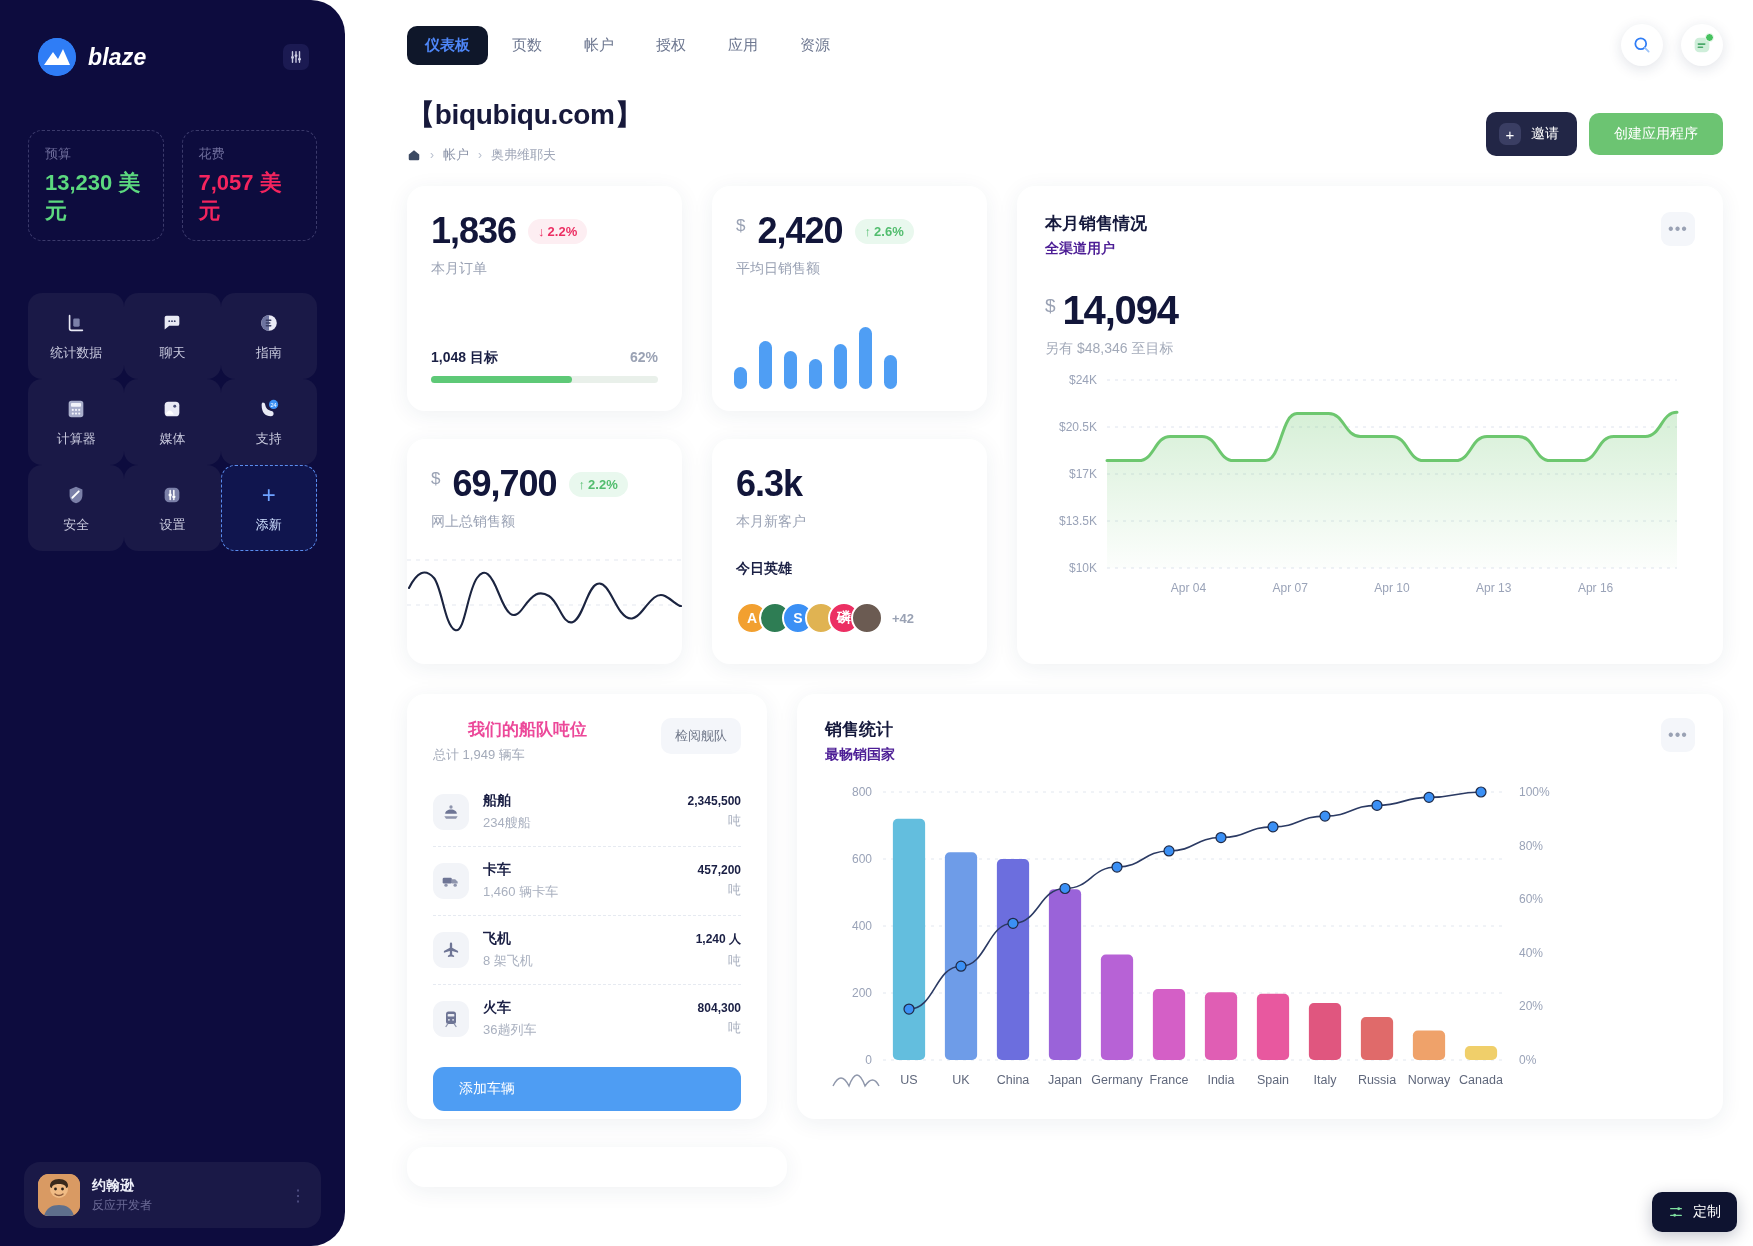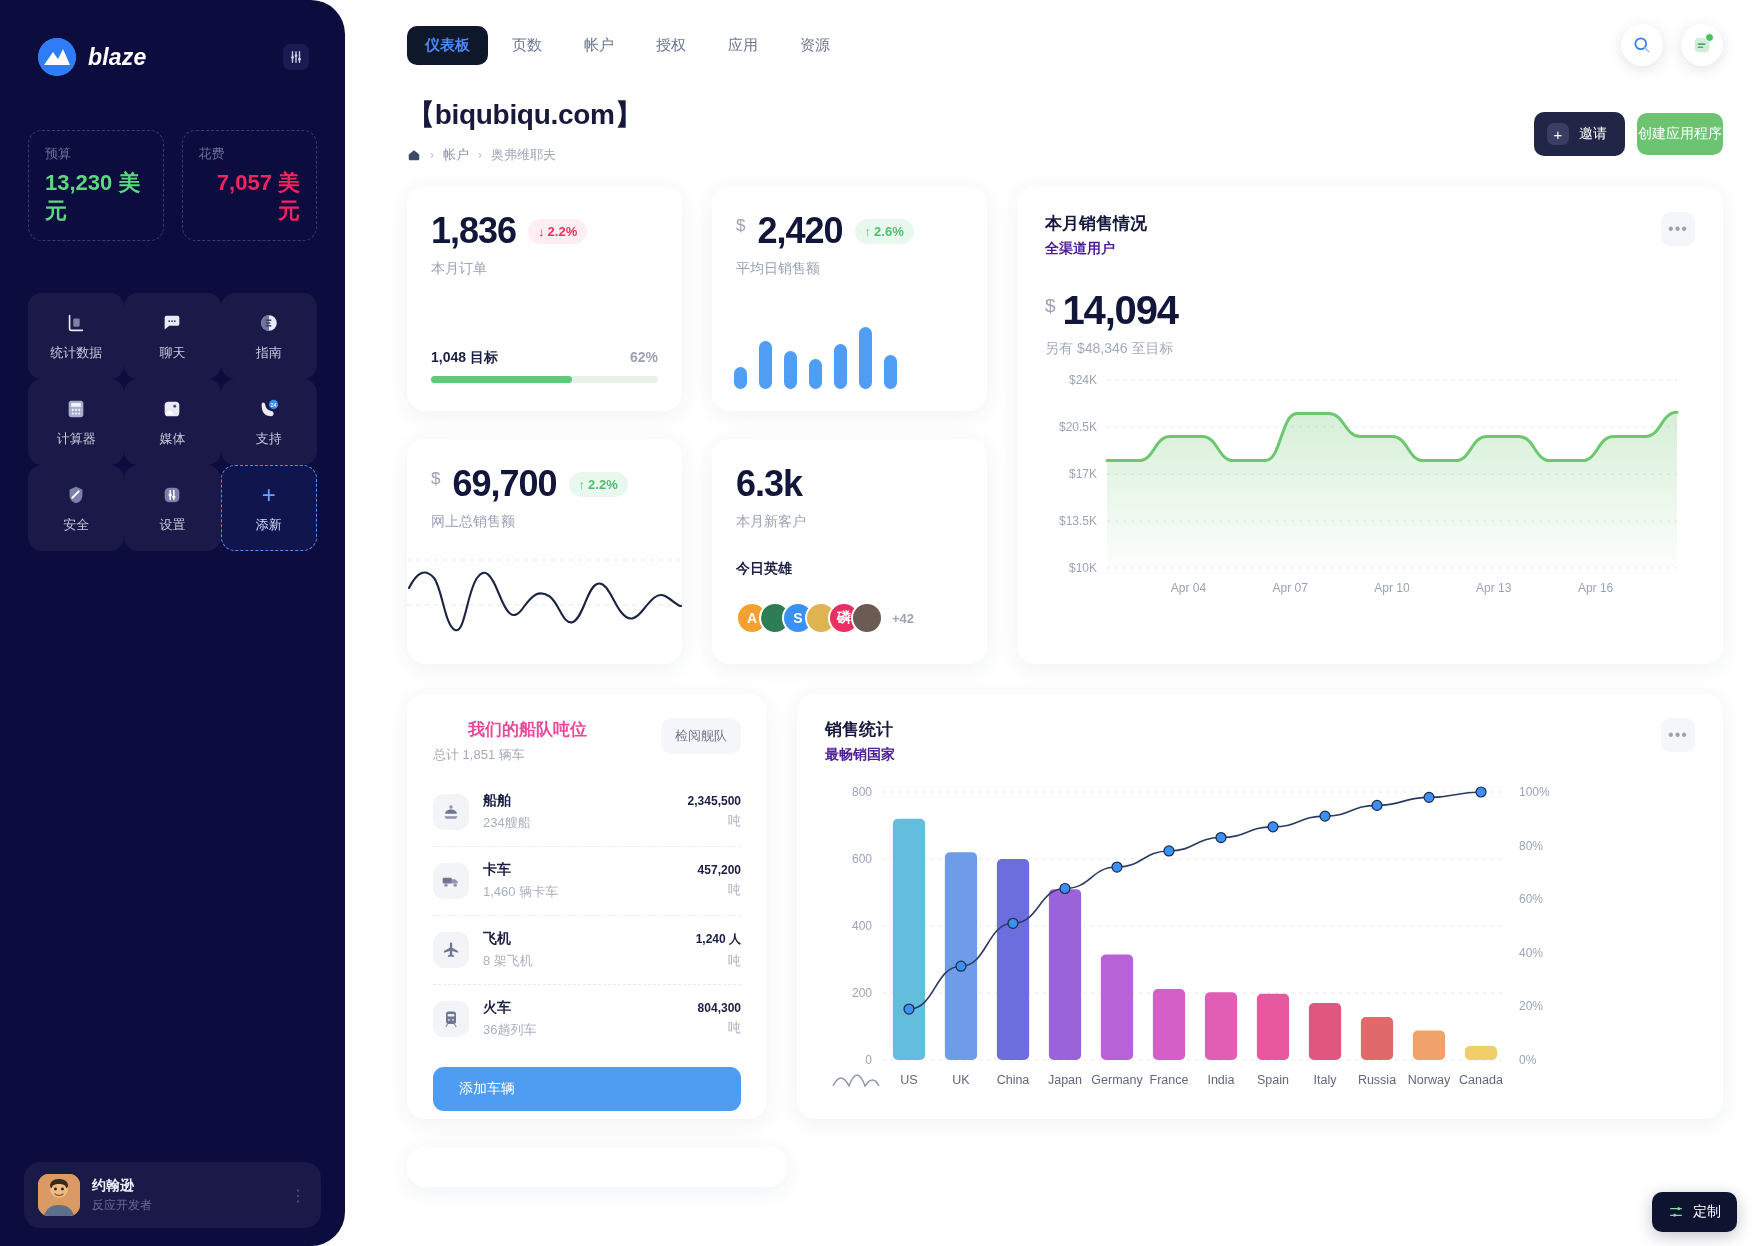--- a/index.html
+++ b/index.html
@@ -36,21 +36,21 @@
   }
 
   .budget-row { display:flex; gap:18px; margin-top:54px; padding: 0 4px; }
   .budget-card {
     flex:1; border:1px dashed #3b3a6b; border-radius:14px;
     padding:14px 16px 16px 16px; min-height:92px;
   }
   .budget-label { color:#6e6d9b; font-size:13px; margin-bottom:6px; }
   .budget-value { font-size:22px; font-weight:600; line-height:1.25; }
   .budget-value.green { color:#5cd97f; }
-  .budget-value.pink { color:#f4245e;text-align:right; }
+  .budget-value.pink { color:#f4245e; }
 
   .tiles { display:grid; grid-template-columns: repeat(3, 1fr); gap:0; margin-top:52px; padding:0 4px; }
   .tile {
     background:#1a1947; border-radius:14px; height:86px;
     display:flex; flex-direction:column; align-items:center; justify-content:center; gap:9px;
   }
   .tile.add { background:#1e3a8f33; border:1px dashed #5b8df0; }
   .tile-icon { width:24px; height:24px; display:flex; align-items:center; justify-content:center; }
   .tile-label { color:#c9cade; font-size:13px; }
   .tile.add .tile-label { color:#cfe0ff; }
@@ -94,21 +94,21 @@
   .title-actions { margin-left:auto; display:flex; align-items:center; gap:12px; margin-top:8px; }
   .btn-invite {
     background:#222646; color:#fff; font-size:14px; border-radius:10px;
     padding:11px 18px 11px 13px; display:flex; align-items:center; gap:10px;
   }
   .invite-plus {
     width:22px;height:22px;border-radius:7px;background:#3a3e63;
     display:flex;align-items:center;justify-content:center; color:#fff; font-size:15px;
   }
   .btn-create {
-    background:#6cc472; color:#fff; font-size:14px; border-radius:10px; padding:12px 1px;
+    background:#6cc472; color:#fff; font-size:14px; border-radius:10px; padding:12px 25px;
   }
 
   
   .grid { display:flex; gap:30px; margin-top:22px; }
   .col-left { display:flex; flex-direction:column; gap:28px; width:580px; }
   .row2 { display:flex; gap:30px; }
   .card {
     background:#fff; border-radius:18px;
     box-shadow: 0 4px 22px rgba(30,50,90,.07);
     position:relative; overflow:hidden;
@@ -519,21 +519,21 @@
             </svg>
         </div>
       </div>
     </div>
 
     <div class="bottom">
       <div class="card fleet">
         <div class="fleet-head">
           <div>
             <div class="fleet-title">我们的船队吨位</div>
-            <div class="fleet-sub">总计 1,851 辆车</div>
+            <div class="fleet-sub">总计 1,949 辆车</div>
           </div>
           <div class="btn-review">检阅舰队</div>
         </div>
         <div class="fleet-list">
 
           <div class="fleet-row">
             <span class="fleet-ico">
               <svg width="20" height="20" viewBox="0 0 24 24">
                   <circle cx="12" cy="6" r="2" fill="#8f95ad"></circle>
                   <path d="M5 14c0-2.8 3.1-5 7-5s7 2.2 7 5z" fill="#6e7595"></path>

